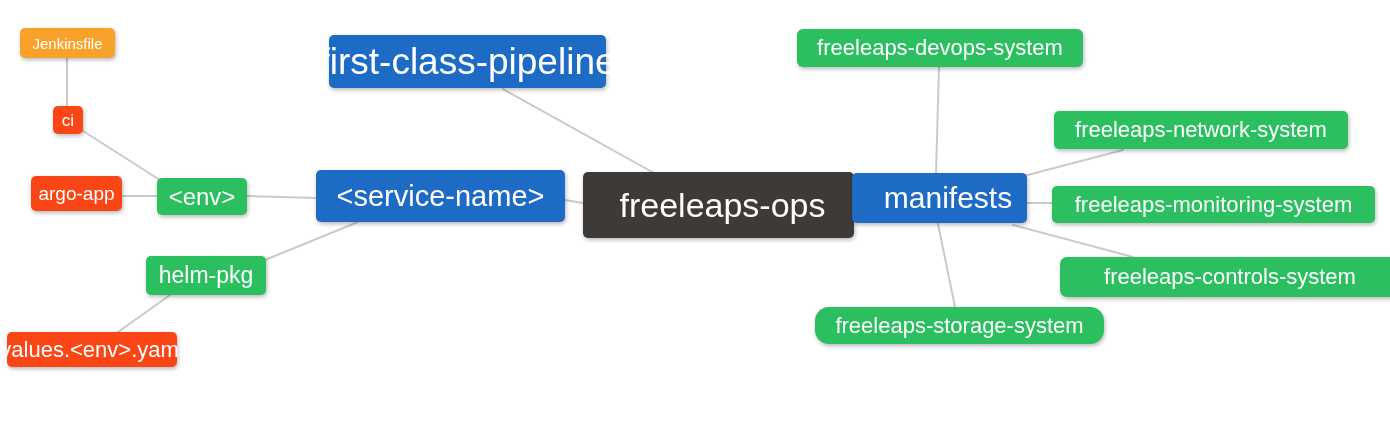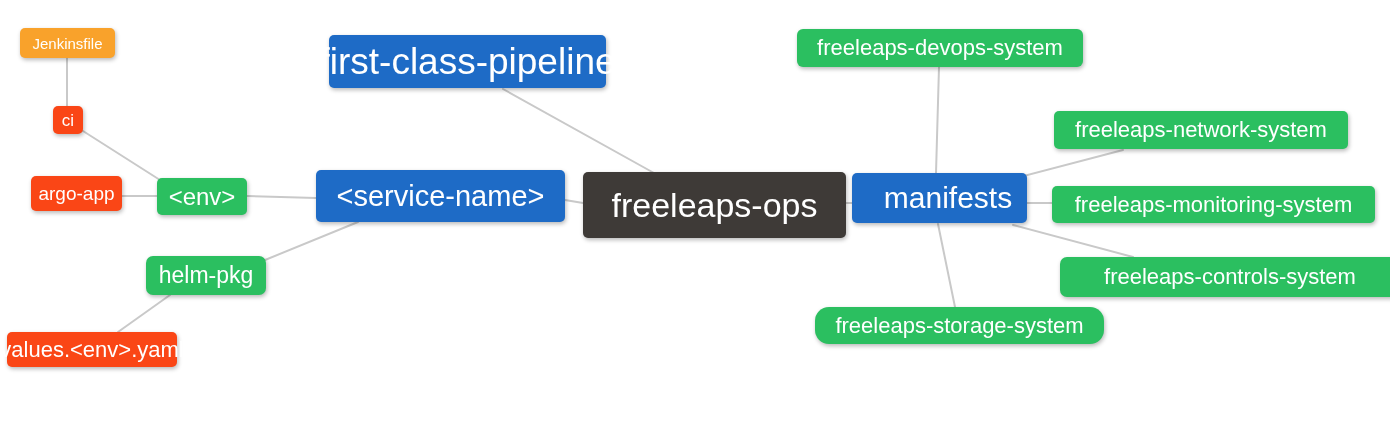--- a/index.html
+++ b/index.html
@@ -26,25 +26,25 @@
   .c-root{background:var(--c-root,#3e3a37);}
   .c-blue{background:var(--c-branch_blue,#1e6bc6);}
   .c-green{background:var(--c-leaf_green,#2bbf60);}
   .c-red{background:var(--c-leaf_red,#fa4616);}
   .c-orange{background:var(--c-leaf_orange,#f9a22b);}
 
   #n-jenkinsfile{left:20px;top:28px;width:95px;height:30px;font-size:15px;}
   #n-ci{left:53px;top:106px;width:30px;height:28px;font-size:17px;}
   #n-argo-app{left:31px;top:176px;width:91px;height:35px;font-size:19px;}
   #n-env{left:157px;top:178px;width:90px;height:37px;font-size:24px;}
-  #n-helm-pkg{left:146px;top:256px;width:120px;height:39px;font-size:23px;border-radius:7px;}
+  #n-helm-pkg{left:146px;top:256px;width:120px;height:39px;font-size:23px;}
   #n-values{left:7px;top:332px;width:170px;height:35px;font-size:22px;}
   #n-first-class-pipeline{left:313px;top:35px;width:277px;height:53px;font-size:37px;margin-left:16px;}
   #n-service-name{left:316px;top:170px;width:249px;height:52px;font-size:29px;}
-  #n-root{left:583px;top:172px;width:263px;height:66px;font-size:34px;}
+  #n-root{left:583px;top:172px;width:263px;height:66px;font-size:34px;padding-left:8px;}
   #n-manifests{left:852px;top:173px;width:158px;height:50px;font-size:30px;padding-left:17px;}
   #n-devops{left:797px;top:29px;width:286px;height:38px;font-size:22px;border-radius:6px;}
   #n-network{left:1054px;top:111px;width:294px;height:38px;font-size:22px;}
   #n-monitoring{left:1052px;top:186px;width:323px;height:37px;font-size:22px;}
   #n-controls{left:1060px;top:257px;width:340px;height:40px;font-size:22px;border-radius:7px;}
   #n-storage{left:815px;top:307px;width:289px;height:37px;font-size:22px;border-radius:14px;}
 </style>
 </head>
 <body style="background: rgb(255, 255, 255);">
 

